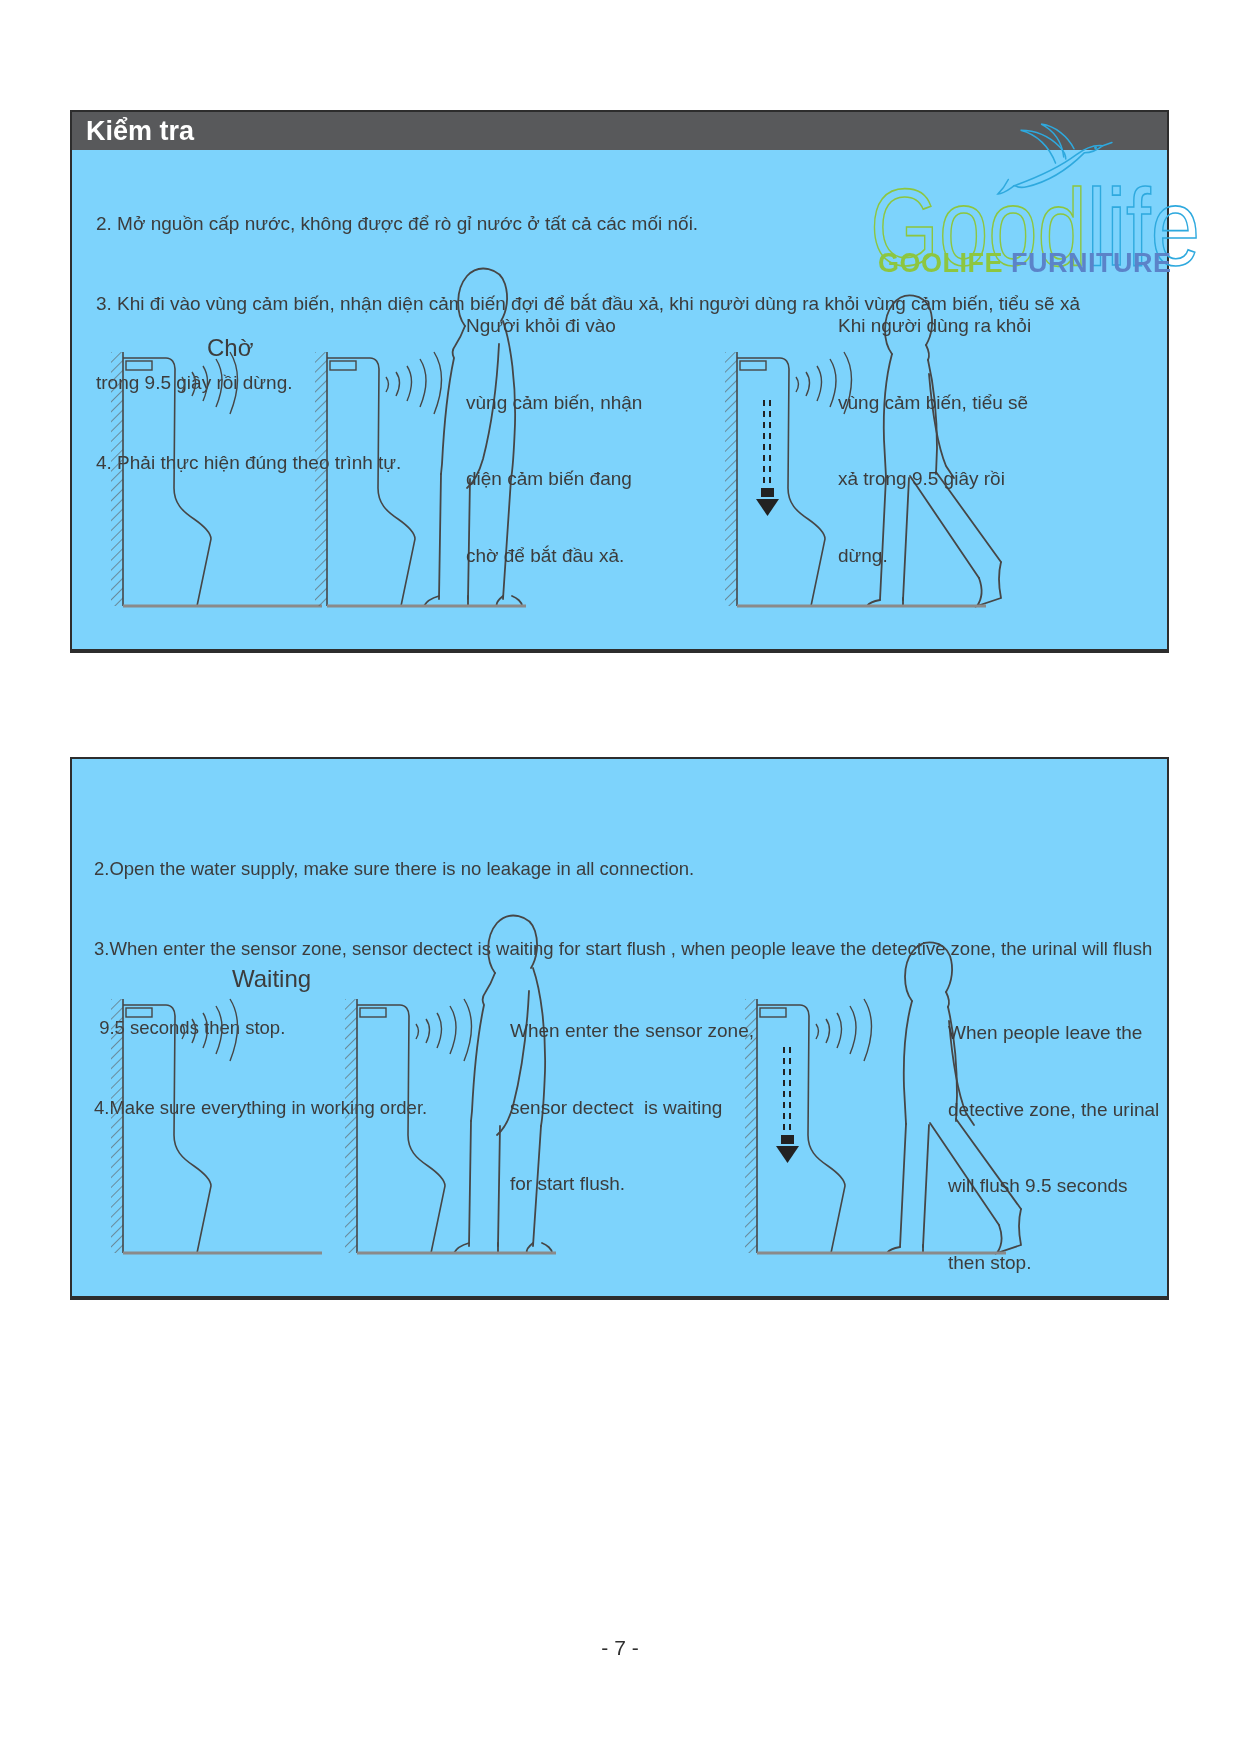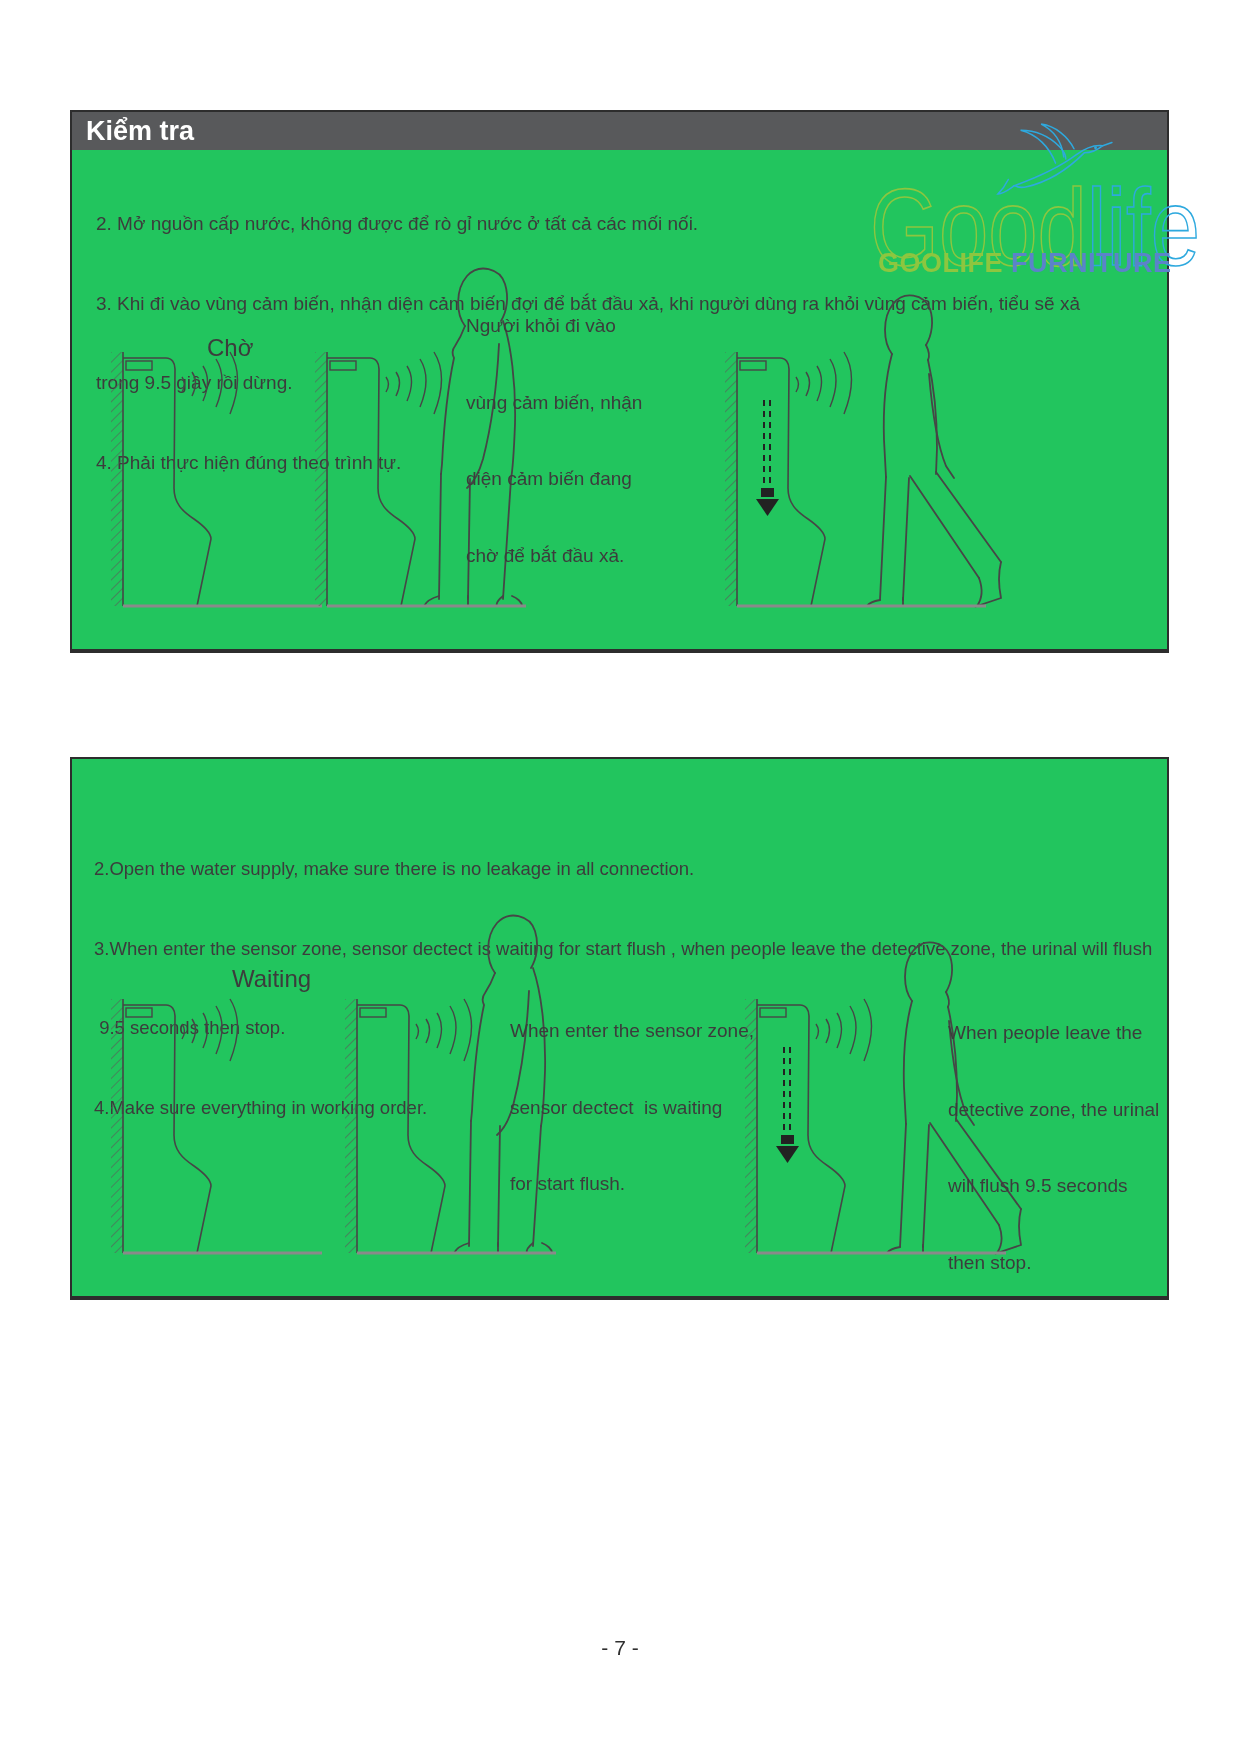--- a/index.html
+++ b/index.html
@@ -5,21 +5,21 @@
   html,body { margin:0; padding:0; }
   body {
     width:1240px; height:1753px; background:#ffffff; position:relative;
     font-family:"Liberation Sans","DejaVu Sans",sans-serif; color:#3c3c3c;
   }
   .page { position:absolute; inset:0; }
 
   
   .box {
     position:absolute; left:70px; width:1095px; height:537px;
-    border:2px solid #2d2d2d; border-bottom-width:4px; background:#22c55e; overflow:hidden;
+    border:2px solid #2d2d2d; border-bottom-width:4px; background:#7dd3fc; overflow:hidden;
   }
   .box-a { top:110px; }
   .box-b { top:757px; }
   .box-header {
     height:38px; background:#58595b; color:#ffffff;
     font-size:27px; font-weight:bold; line-height:38px; padding-left:14px;
   }
   .steps { position:absolute; left:24px; top:46px; font-size:19px; line-height:26.5px; white-space:pre; }
   .box-b .steps { left:22px; top:44px; font-size:18.5px; }
 
@@ -164,20 +164,26 @@
           <path d="M190 215 L184 338"></path>
           <path d="M213 216 L207 338"></path>
           <path d="M184 338 C178 339 173 341 171 344 L207 344 L207 336"></path>
           <path d="M214 214 L283 316"></path>
           <path d="M240 210 L305 300"></path>
           <path d="M283 316 C287 327 286 337 281 344 L305 336 C303 326 302 312 305 300"></path>
         </g>
         <line x1="41" y1="344" x2="290" y2="344" stroke="#8a8a8a" stroke-width="3"></line>
       </svg>
 
+      <div class="fig-caption cap3">
+        <div>Khi người dùng ra khỏi</div>
+        <div>vùng cảm biến, tiểu sẽ</div>
+        <div>xả trong 9.5 giây rồi</div>
+        <div>dừng.</div>
+      </div>
     </div>
   </section>
 
   <div class="logo">
     <svg class="logo-bird" viewBox="0 0 115 72">
       <g fill="none" stroke="#2ea9de" stroke-width="1.5" stroke-linecap="round">
         <path d="M18 62 C40 54 62 44 78 32 C86 26 95 22 104 23 C98 28 92 30 86 30 C72 44 52 58 30 63 C26 64 22 64 18 62 Z"></path>
         <path d="M58 40 C52 24 40 12 24 8 C38 8 52 14 62 24 C66 28 68 32 68 36"></path>
         <path d="M66 34 C64 18 56 8 44 2 C58 4 70 14 76 26"></path>
         <path d="M104 23 L113 20"></path>

